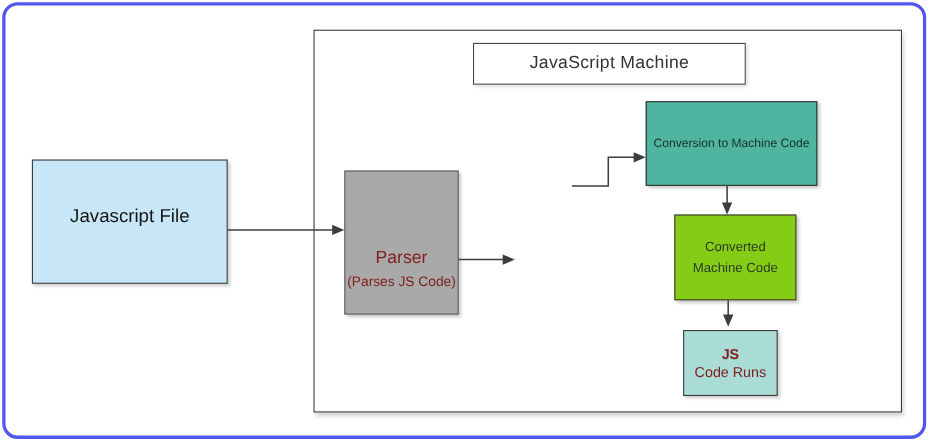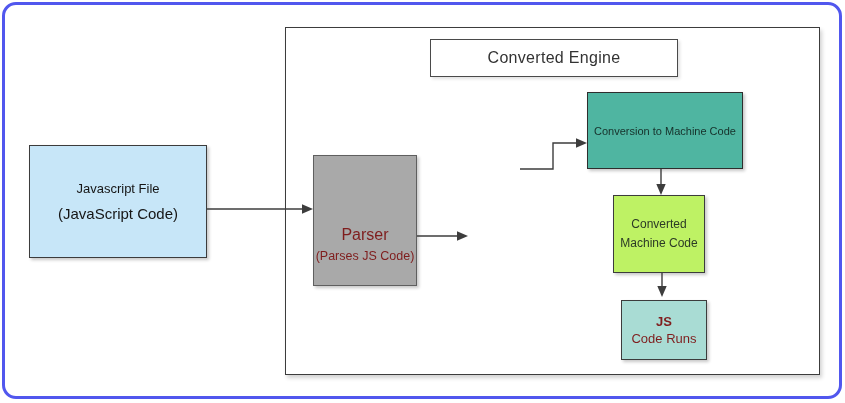--- a/index.html
+++ b/index.html
@@ -46,21 +46,21 @@
     box-shadow: 2px 2px 3px rgba(0,0,0,0.22);
     display: flex; flex-direction: column;
     align-items: center; justify-content: center;
     text-align: center;
     color: #111111;
   }
   .node-js-file {
     left: 29px; top: 145px; width: 178px; height: 113px;
     background: #c7e6f8;
   }
-  .node-js-file .t1 { font-size: 13px; margin-bottom: 9px; color: #151515; }
+  .node-js-file .t1 { font-size: 17px; margin-bottom: 9px; color: #151515; }
   .node-js-file .t2 { font-size: 15px; color: #151515; }
   .node-parser {
     left: 313px; top: 155px; width: 104px; height: 131px;
     background: #a9a9a9;
     border-color: #5f5f5f;
   }
   .node-parser .t1 { font-size: 16px; color: #7f1d1d; margin-bottom: 5px; margin-top: 48px; }
   .node-parser .t2 { font-size: 12.5px; color: #7f1d1d; }
   .node-ast {
     left: 468px; top: 155px; width: 52px; height: 170px;
@@ -69,22 +69,22 @@
   }
   .node-conversion {
     left: 587px; top: 92px; width: 156px; height: 77px;
     background: #4fb5a1;
     border-color: #2e2e2e;
     font-size: 11px;
     color: #16302a;
     justify-content: center;
   }
   .node-converted {
-    left: 613px; top: 195px; width: 92px; height: 78px;
-    background: #bef264;
+    left: 613px; top: 195px; width: 111px; height: 78px;
+    background: #84cc16;
     font-size: 12px;
     line-height: 1.55;
     padding: 0 5px;
     color: #2c3a26;
   }
   .node-js-runs {
     left: 621px; top: 300px; width: 86px; height: 60px;
     background: #a9dcd4;
   }
   .node-js-runs .t1 { font-size: 13px; font-weight: bold; color: #7f1d1d; }
@@ -98,26 +98,25 @@
 </head>
 <body>
 
 <div id="canvas">
 
   <div class="outer-frame"></div>
 
   <div class="engine-container"></div>
 
   <div class="engine-title-box">
-    <span>Converted Engine</span>
+    <span>JavaScript Machine</span>
   </div>
 
   <div class="node node-js-file">
     <div class="t1">Javascript File</div>
-    <div class="t2">(JavaScript Code)</div>
   </div>
 
   <div class="node node-parser">
     <div class="t1">Parser</div>
     <div class="t2">(Parses JS Code)</div>
   </div>
 
 
   <div class="node node-conversion">
     <div>Conversion to Machine Code</div>

